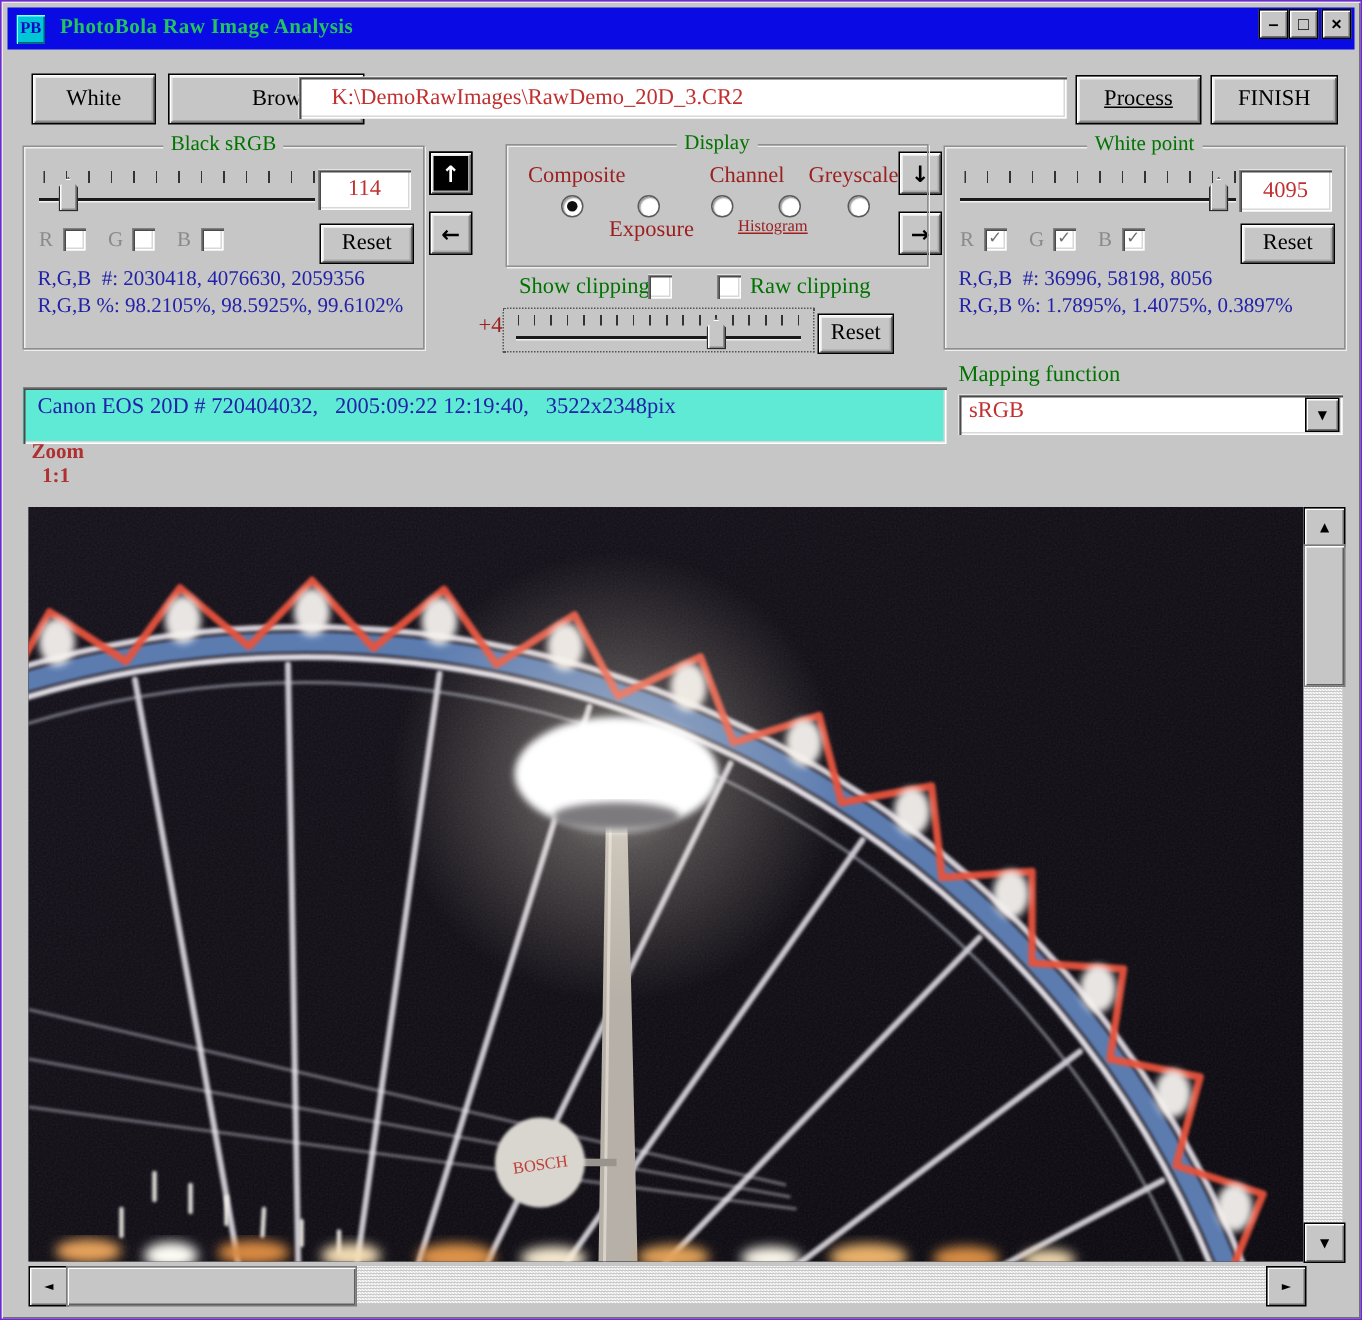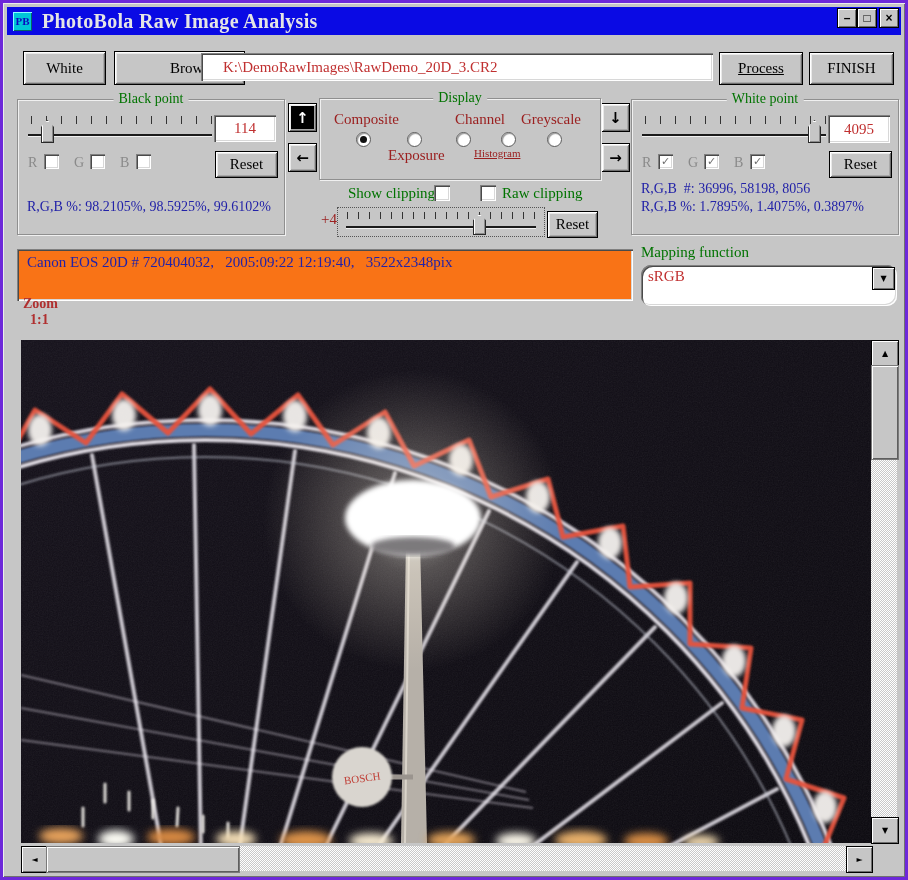--- a/index.html
+++ b/index.html
@@ -1,27 +1,27 @@
 <!DOCTYPE html>
 <html><head>
 <meta charset="utf-8">
 <style>
   html,body{margin:0;padding:0;}
   body{width:908px;height:880px;position:relative;overflow:hidden;background:#c6c6c6;
        font-family:"Liberation Serif",serif;-webkit-font-smoothing:antialiased;}
   .abs{position:absolute;}
   
-  .frame{position:absolute;inset:0;background:#c6c6c6;border:3px solid #6d28d9;
+  .frame{position:absolute;inset:0;background:#c6c6c6;border:1px solid #6d28d9;
          box-shadow:inset 1px 1px 0 #ececec, inset -1px -1px 0 #707070;}
   .titlebar{position:absolute;left:4px;top:4px;right:4px;height:28px;background:#0a0ae4;
             display:flex;align-items:center;}
   .appicon{width:19px;height:19px;margin-left:6px;background:#00c6d8;color:#0a0ac0;
            font-weight:bold;font-size:11px;display:flex;align-items:center;justify-content:center;
            box-shadow:inset 1px 1px 0 #8ff, inset -1px -1px 0 #066;}
-  .wtitle{color:#e5e5e5;font-weight:bold;font-size:20px;margin-left:10px;letter-spacing:.3px;}
+  .wtitle{color:#22c55e;font-weight:bold;font-size:14px;margin-left:10px;letter-spacing:.3px;}
   .winbtn{position:absolute;top:5px;width:18px;height:18px;background:#c6c6c6;
           border:1px solid #000;box-shadow:inset 1px 1px 0 #fff, inset -1px -1px 0 #6e6e6e;
           display:flex;align-items:center;justify-content:center;font-size:12px;font-weight:bold;color:#000;
           font-family:"Liberation Sans",sans-serif;line-height:1;}
   
   .btn{background:#c6c6c6;border:1px solid #000;
        box-shadow:inset 1px 1px 0 #ffffff, inset -1px -1px 0 #6e6e6e, inset 2px 2px 0 #e9e9e9, inset -2px -2px 0 #a8a8a8;
        display:flex;align-items:center;justify-content:center;font-size:15px;color:#000;cursor:default;}
   .btn-help::first-letter{text-decoration:underline;}
   .sunken{background:#fff;
@@ -70,51 +70,52 @@
 
   <div class="abs btn btn-help" style="left:20px;top:48px;width:81px;height:32px;">White</div>
   <div class="abs btn" style="left:111px;top:48px;width:81px;height:32px;padding-left:48px;">Browse for</div>
   <div class="abs sunken" style="left:198px;top:50px;width:512px;height:28px;display:flex;align-items:center;">
     <span class="valtxt" style="margin-left:22px;font-size:15px;">K:\DemoRawImages\RawDemo_20D_3.CR2</span>
   </div>
   <div class="abs btn" style="left:716px;top:49px;width:82px;height:31px;text-decoration:underline;">Process</div>
   <div class="abs btn" style="left:806px;top:49px;width:83px;height:31px;">FINISH</div>
 
   <div class="abs group" style="left:14px;top:96px;width:266px;height:134px;">
-    <span class="gtitle">Black point</span>
+    <span class="gtitle">Black sRGB</span>
     <div class="abs ticks" style="left:13px;top:16px;width:182px;height:8px;"></div>
     <div class="abs track" style="left:10px;top:34px;width:184px;"></div>
     <div class="abs thumb" style="left:23px;top:20px;height:21px;"></div>
     <div class="abs sunken" style="left:196px;top:15px;width:62px;height:27px;display:flex;align-items:center;justify-content:center;">
       <span class="valtxt" style="font-size:15px;">114</span>
     </div>
     <span class="abs graytxt" style="left:10px;top:55px;font-size:14px;">R</span>
     <div class="abs cb" style="left:26px;top:54px;"></div>
     <span class="abs graytxt" style="left:56px;top:55px;font-size:14px;">G</span>
     <div class="abs cb" style="left:72px;top:54px;"></div>
     <span class="abs graytxt" style="left:102px;top:55px;font-size:14px;">B</span>
     <div class="abs cb" style="left:118px;top:54px;"></div>
     <div class="abs btn" style="left:197px;top:51px;width:61px;height:25px;">Reset</div>
+    <div class="abs bluetxt" style="left:9px;top:81px;">R,G,B  #: 2030418, 4076630, 2059356</div>
     <div class="abs bluetxt" style="left:9px;top:99px;">R,G,B %: 98.2105%, 98.5925%, 99.6102%</div>
   </div>
 
   <div class="abs btn panbtn" style="left:285px;top:100px;width:27px;height:27px;background:#000;color:#fff;">
     <span>↑</span>
   </div>
   <div class="abs btn panbtn" style="left:285px;top:140px;width:27px;height:27px;">
     <span>←</span>
   </div>
   <div class="abs btn panbtn" style="left:598px;top:100px;width:27px;height:27px;">
     <span>↓</span>
   </div>
   <div class="abs btn panbtn" style="left:598px;top:140px;width:27px;height:27px;">
     <span>→</span>
   </div>
 
-  <div class="abs group" style="left:316px;top:95px;width:280px;height:80px;text-align:right;">
+  <div class="abs group" style="left:336px;top:95px;width:280px;height:80px;text-align:right;">
     <span class="gtitle">Display</span>
     <span class="abs redtxt" style="left:14px;top:12px;font-size:15px;">Composite</span>
     <span class="abs redtxt" style="left:116px;top:12px;font-size:15px;margin-left:19px;">Channel</span>
     <span class="abs redtxt" style="left:201px;top:12px;font-size:15px;">Greyscale</span>
     <div class="abs radio sel" style="left:36px;top:33px;"></div>
     <div class="abs radio" style="left:87px;top:33px;"></div>
     <div class="abs radio" style="left:136px;top:33px;"></div>
     <div class="abs radio" style="left:181px;top:33px;"></div>
     <div class="abs radio" style="left:227px;top:33px;"></div>
     <span class="abs redtxt" style="left:68px;top:48px;font-size:15px;">Exposure</span>
@@ -152,26 +153,26 @@
       </div>
     <span class="abs graytxt" style="left:102px;top:55px;font-size:14px;">B</span>
     <div class="abs cb" style="left:118px;top:54px;">
         <span>✓</span>
       </div>
     <div class="abs btn" style="left:197px;top:51px;width:61px;height:25px;">Reset</div>
     <div class="abs bluetxt" style="left:9px;top:81px;">R,G,B  #: 36996, 58198, 8056</div>
     <div class="abs bluetxt" style="left:9px;top:99px;">R,G,B %: 1.7895%, 1.4075%, 0.3897%</div>
   </div>
 
-  <div class="abs sunken" style="left:14px;top:246px;width:616px;height:52px;background:#f97316;">
+  <div class="abs sunken" style="left:14px;top:257px;width:616px;height:38px;background:#5eead4;">
     <div class="abs bluetxt" style="left:10px;top:5px;font-size:15px;">Canon EOS 20D # 720404032,   2005:09:22 12:19:40,   3522x2348pix</div>
   </div>
 
   <span class="abs" style="left:638px;top:241px;font-size:15px;color:#007300;">Mapping function</span>
-  <div class="abs sunken" style="left:638px;top:262px;width:256px;height:41px;border-radius:10px;">
+  <div class="abs sunken" style="left:638px;top:262px;width:256px;height:27px;">
     <span class="abs valtxt" style="left:7px;top:3px;font-size:15px;">sRGB</span>
     <div class="abs sbtn" style="right:2px;top:2px;width:21px;height:21px;">
       <span>▼</span>
     </div>
   </div>
 
   <div class="abs" style="left:20px;top:293px;font-size:14px;font-weight:bold;color:#b03030;">Zoom</div>
   <div class="abs" style="left:27px;top:309px;font-size:14px;font-weight:bold;color:#b03030;">1:1</div>
 
   <div class="abs" style="left:18px;top:337px;width:850px;height:503px;background:#0c0a10;">

